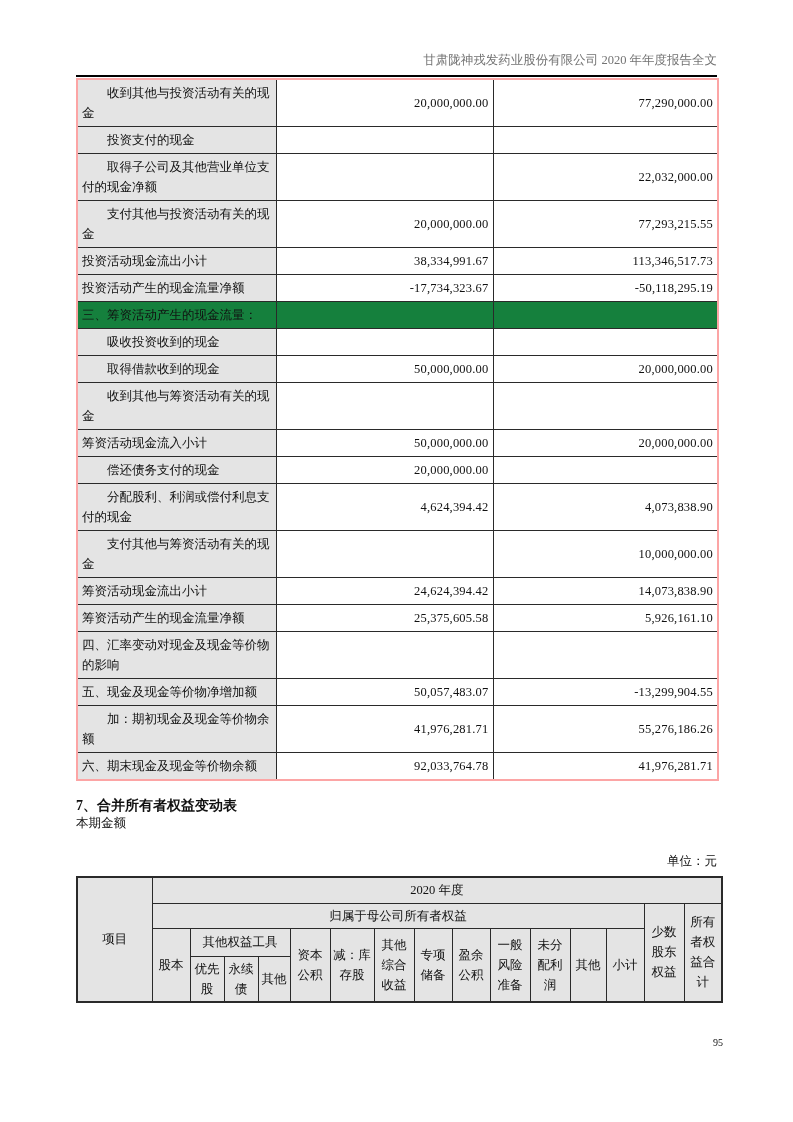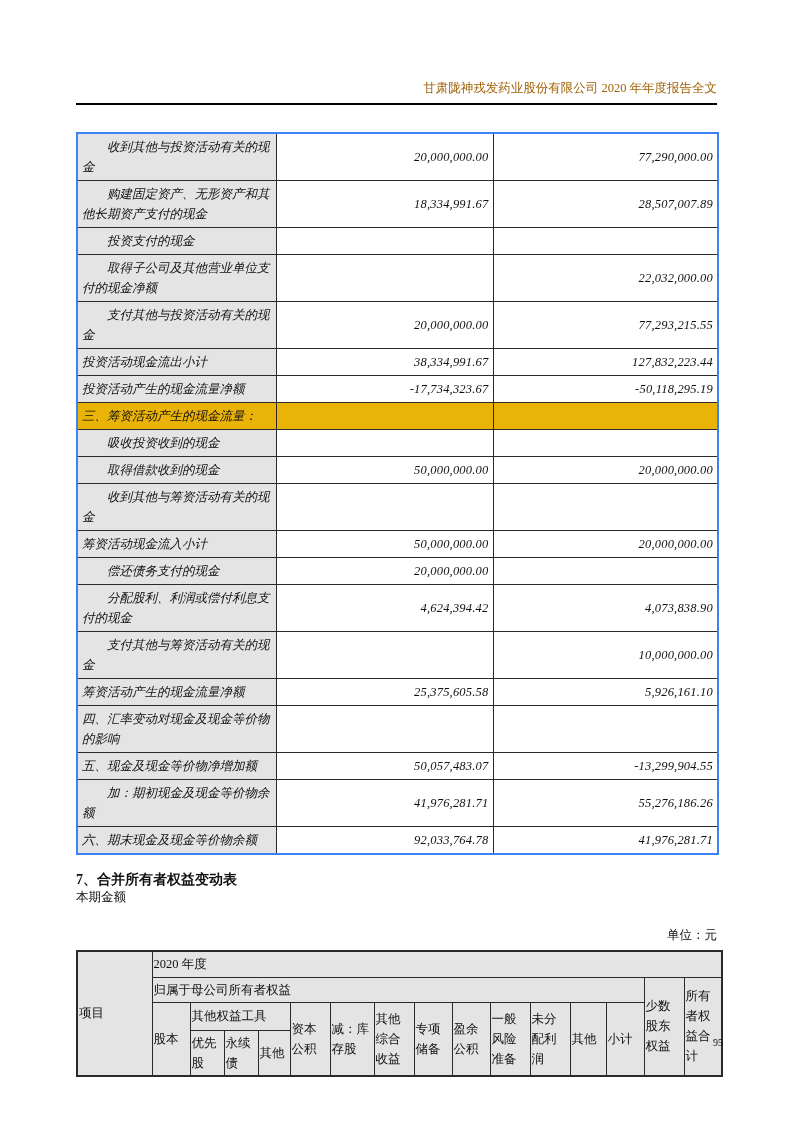--- a/index.html
+++ b/index.html
@@ -12,54 +12,53 @@
     background: #ffffff;
     overflow: hidden;
   }
   .content {
     position: absolute;
     left: 76px;
     top: 0;
     width: 641px;
   }
   .doc-header {
-    padding-top: 80px;
+    padding-top: 52px;
     text-align: right;
     font-size: 12.5px;
-    color: #a16207;
+    color: #737373;
   }
   .header-rule {
     margin-top: 6px;
     border-bottom: 2px solid #000;
     height: 0;
   }
   
   table { border-collapse: collapse; table-layout: fixed; }
   .t1 {
     width: 641px;
-    margin-top: 27px;
-    border: 2px solid #3b82f6;
-    font-style: italic;
+    margin-top: 1px;
+    border: 2px solid #fca5a5;
   }
   .t1 td {
     border: 1px solid #2a2a2a;
     font-size: 12.5px;
     padding: 3px 4px;
     height: 21px;
     vertical-align: middle;
   }
   .t1 .lbl {
     width: 199px;
     background: #e4e4e4;
     line-height: 20px;
     text-align: left;
   }
   .t1 .val { text-align: right; letter-spacing: 0.2px; }
   .t1 tr.indent .lbl { text-indent: 2em; }
-  .t1 tr.section td { background: #eab308; }
+  .t1 tr.section td { background: #15803d; }
   
   .section-title {
     margin-top: 16px;
     font-size: 14px;
     font-weight: bold;
   }
   .period-label {
     font-size: 12.5px;
   }
   .unit-label {
@@ -69,20 +68,21 @@
   }
   
   .t2 {
     width: 645px;
     margin-top: 6px;
     border: 2px solid #2a2a2a;
   }
   .t2 td {
     border: 1px solid #2a2a2a;
     background: #e4e4e4;
+    text-align: center;
     vertical-align: middle;
     font-size: 12.5px;
     line-height: 1.6;
     padding: 2px 1px;
     word-break: break-all;
   }
   .t2 .rA td { height: 26px; }
   .t2 .rB td { height: 24px; margin-top: 27px; }
   .t2 .rC td { height: 28px; margin-left: 44px; }
   .t2 .rD td { height: 40px; }
@@ -108,43 +108,38 @@
           <col style="width:217px">
           <col style="width:225px">
         </colgroup>
       <tbody>
         <tr class="indent">
           <td class="lbl">收到其他与投资活动有关的现金</td>
           <td class="val">20,000,000.00</td>
           <td class="val">77,290,000.00</td>
         </tr>
         <tr class="indent">
-          <td class="lbl">购建固定资产、无形资产和其他长期资产支付的现金</td>
-          <td class="val">18,334,991.67</td>
-          <td class="val">28,507,007.89</td>
-        </tr>
-        <tr class="indent">
           <td class="lbl">投资支付的现金</td>
           <td class="val"></td>
           <td class="val"></td>
         </tr>
         <tr class="indent">
           <td class="lbl">取得子公司及其他营业单位支付的现金净额</td>
           <td class="val"></td>
           <td class="val">22,032,000.00</td>
         </tr>
         <tr class="indent">
           <td class="lbl">支付其他与投资活动有关的现金</td>
           <td class="val">20,000,000.00</td>
           <td class="val">77,293,215.55</td>
         </tr>
         <tr>
           <td class="lbl">投资活动现金流出小计</td>
           <td class="val">38,334,991.67</td>
-          <td class="val">127,832,223.44</td>
+          <td class="val">113,346,517.73</td>
         </tr>
         <tr>
           <td class="lbl">投资活动产生的现金流量净额</td>
           <td class="val">-17,734,323.67</td>
           <td class="val">-50,118,295.19</td>
         </tr>
         <tr class="section">
           <td class="lbl">三、筹资活动产生的现金流量：</td>
           <td class="val"></td>
           <td class="val"></td>
@@ -176,20 +171,25 @@
         </tr>
         <tr class="indent">
           <td class="lbl">分配股利、利润或偿付利息支付的现金</td>
           <td class="val">4,624,394.42</td>
           <td class="val">4,073,838.90</td>
         </tr>
         <tr class="indent">
           <td class="lbl">支付其他与筹资活动有关的现金</td>
           <td class="val"></td>
           <td class="val">10,000,000.00</td>
+        </tr>
+        <tr>
+          <td class="lbl">筹资活动现金流出小计</td>
+          <td class="val">24,624,394.42</td>
+          <td class="val">14,073,838.90</td>
         </tr>
         <tr>
           <td class="lbl">筹资活动产生的现金流量净额</td>
           <td class="val">25,375,605.58</td>
           <td class="val">5,926,161.10</td>
         </tr>
         <tr>
           <td class="lbl">四、汇率变动对现金及现金等价物的影响</td>
           <td class="val"></td>
           <td class="val"></td>

